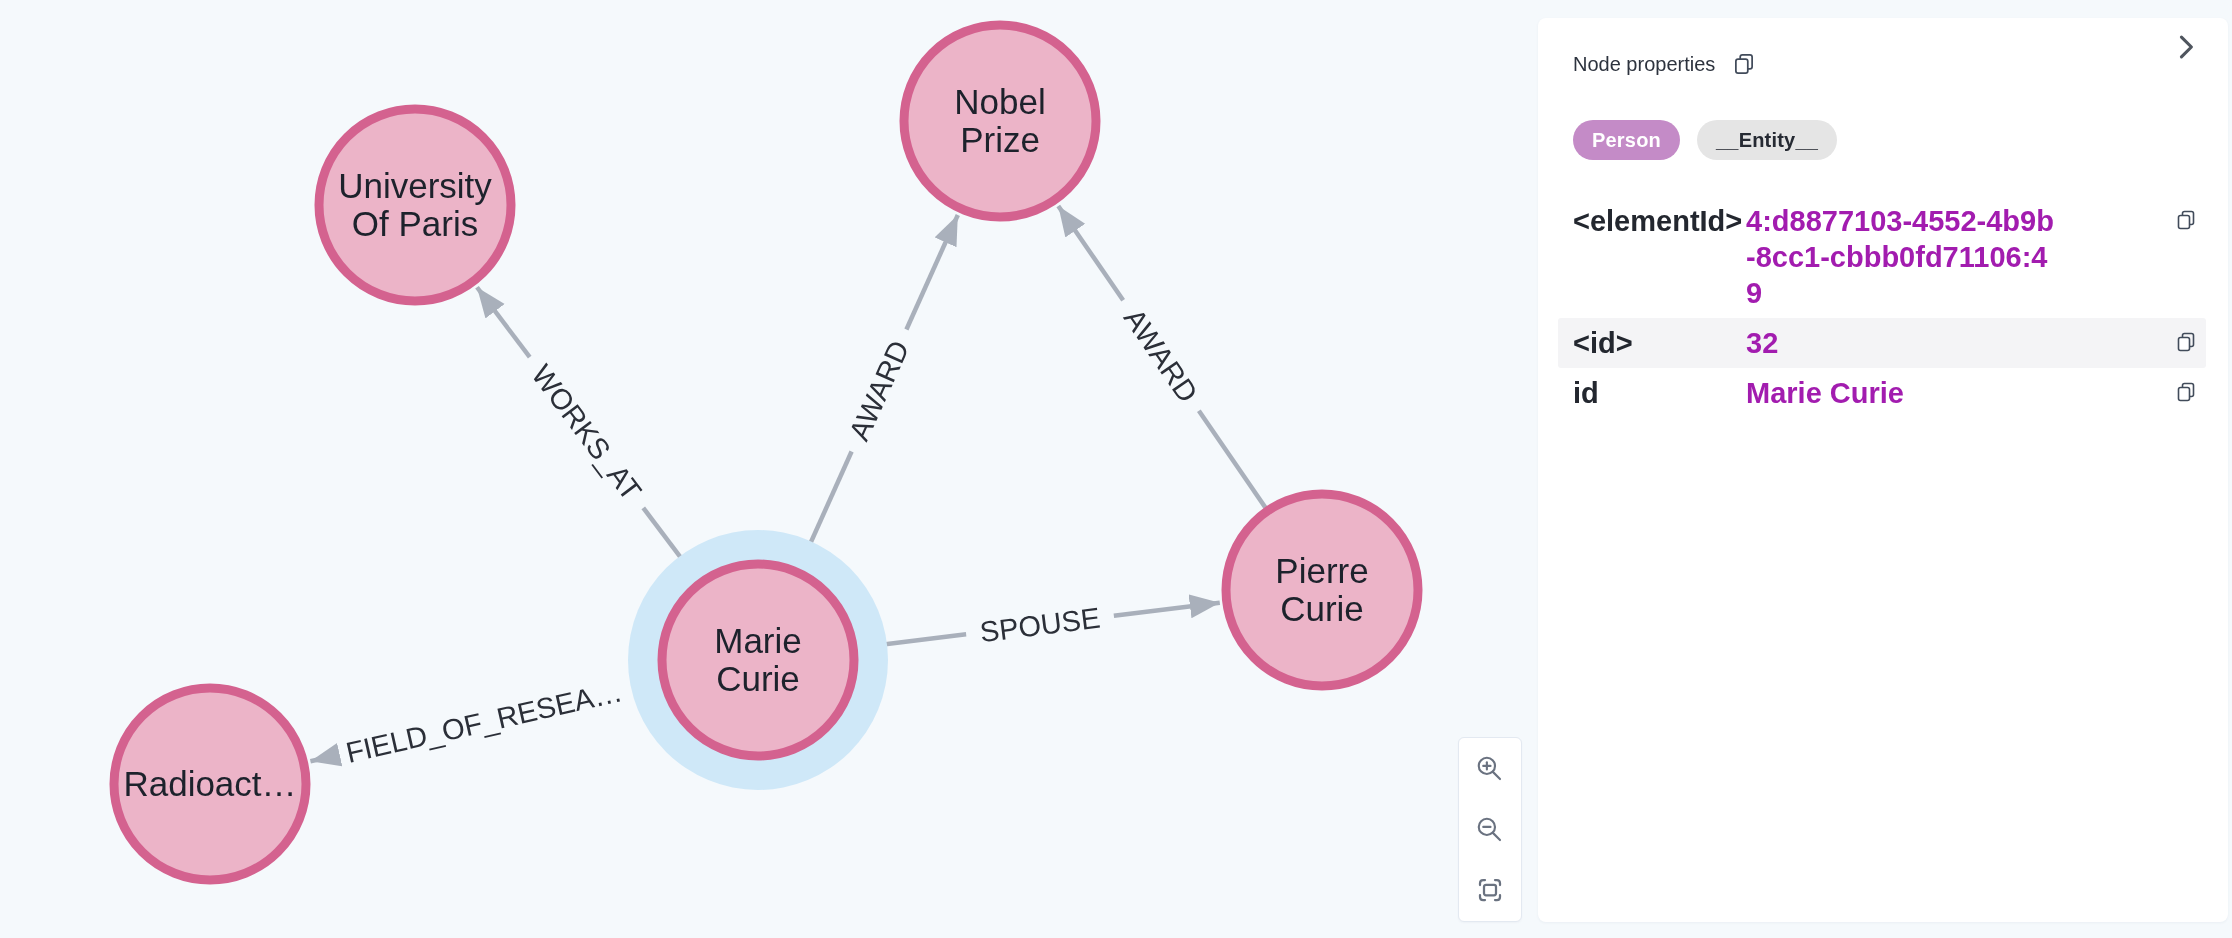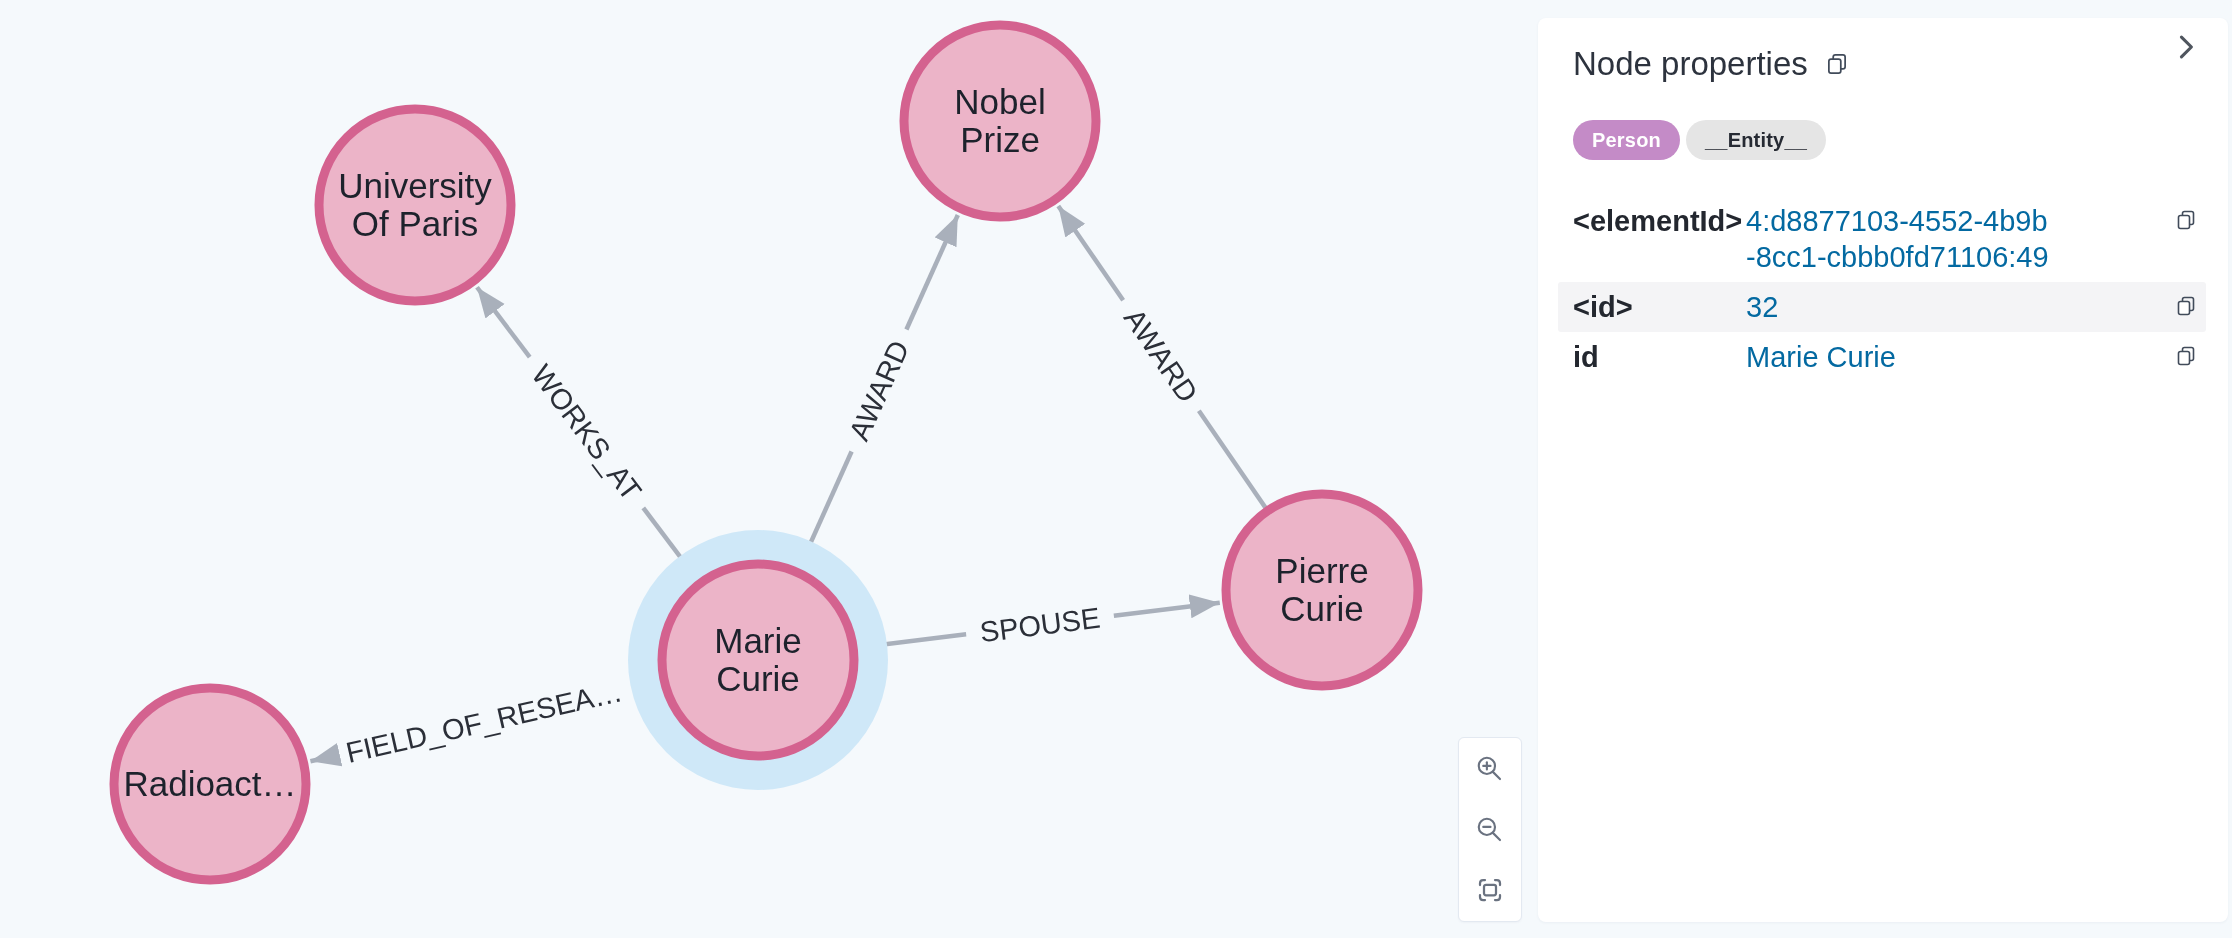--- a/index.html
+++ b/index.html
@@ -22,40 +22,40 @@
     width:32px;height:32px;display:flex;align-items:center;justify-content:center;color:#6a7280;}
   .tool-btn svg{display:block;}
 
   
   .props-panel{
     position:absolute;left:1538px;top:18px;width:690px;height:904px;
     background:#ffffff;border-radius:8px;box-sizing:border-box;
     box-shadow:0 1px 3px rgba(40,60,90,.05);
   }
   .panel-header{position:relative;display:flex;align-items:center;padding:28px 30px 0 35px;}
-  .panel-title{margin:0;font-size:33px;line-height:36px;font-weight:400;color:#2d333e;}
+  .panel-title{margin:0;font-size:20px;line-height:36px;font-weight:400;color:#2d333e;}
   .icon-btn{background:none;border:none;padding:0;margin:0;cursor:pointer;color:#414b5a;
     display:inline-flex;align-items:center;justify-content:center;}
   .title-copy{margin-left:16px;}
   .collapse{position:absolute;right:26px;top:12px;color:#4f555e;}
 
-  .badges{display:flex;gap:6px;margin:38px 0 0 35px;}
+  .badges{display:flex;gap:17px;margin:38px 0 0 35px;}
   .badge{
     height:40px;border-radius:20px;padding:0 19px;display:inline-flex;
     align-items:center;font-size:20px;font-weight:bold;letter-spacing:.2px;
   }
 
   .props{margin-top:36px;padding:0 22px 0 20px;}
   .prop-row{
     display:grid;grid-template-columns:173px 1fr 34px;
     padding:7px 8px 7px 15px;font-size:29px;line-height:36px;color:#2c313b;border-radius:3px;
   }
   .prop-row:nth-child(even){background:#f4f4f6;}
   .prop-key{font-weight:bold;color:#23272f;}
-  .prop-value{max-width:310px;word-break:break-all;color:#0369a1;}
+  .prop-value{max-width:310px;word-break:break-all;color:#a21caf;font-weight:bold;}
   .prop-copy{justify-self:end;align-self:start;margin-top:5px;}
 </style>
 </head>
 <body style="background: rgb(245, 249, 252);">
 
 <div class="stage">
 
   <svg id="graph-svg" width="2232" height="938">
       <defs>
         <marker id="arrow" markerUnits="userSpaceOnUse" markerWidth="32" markerHeight="26" refX="30" refY="12" orient="auto">

